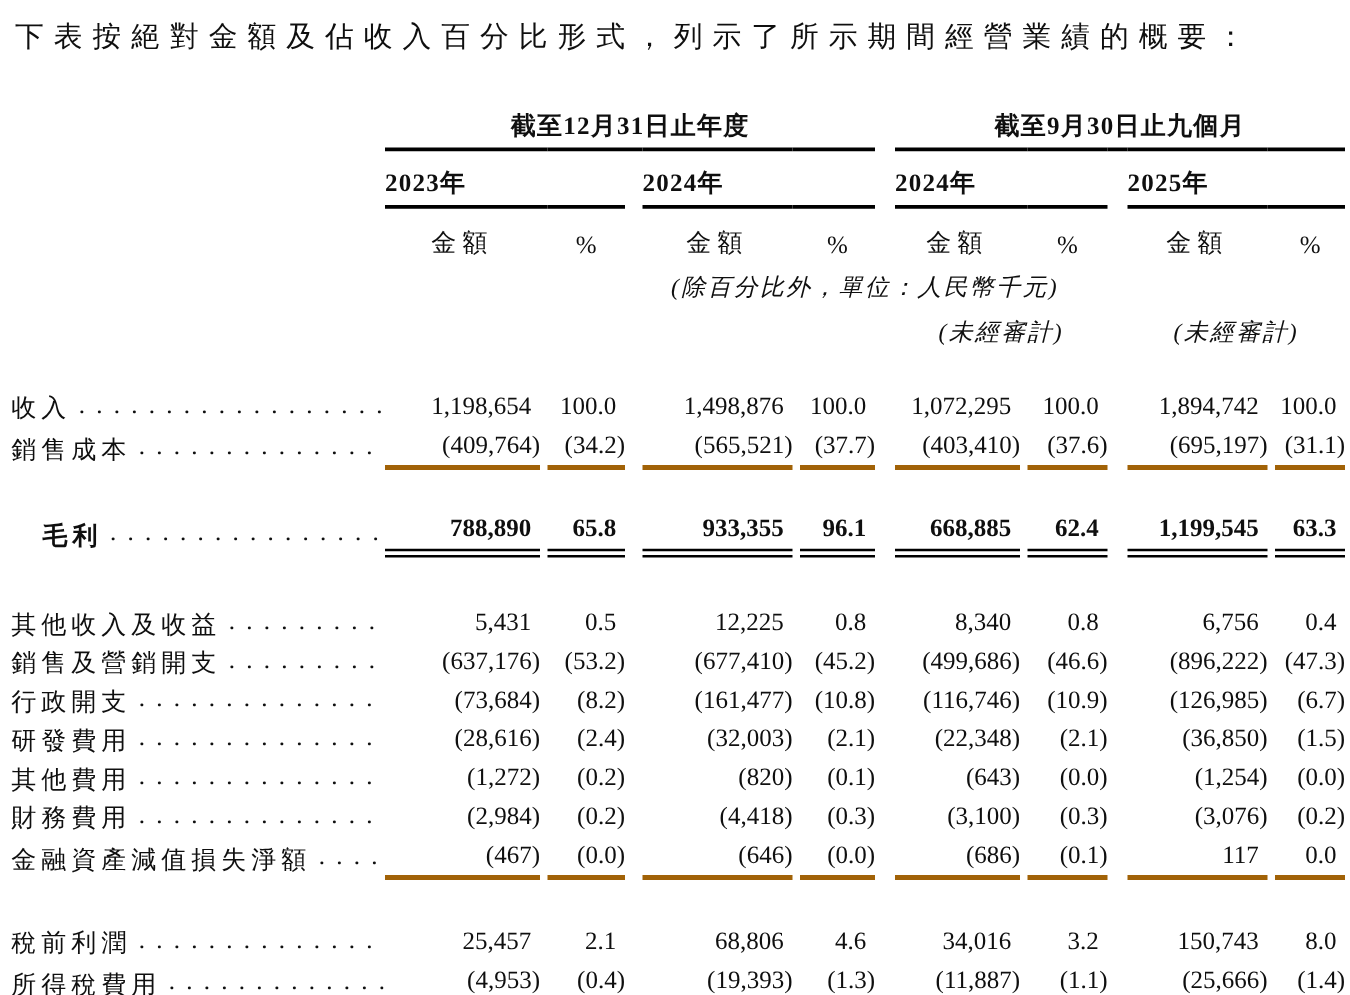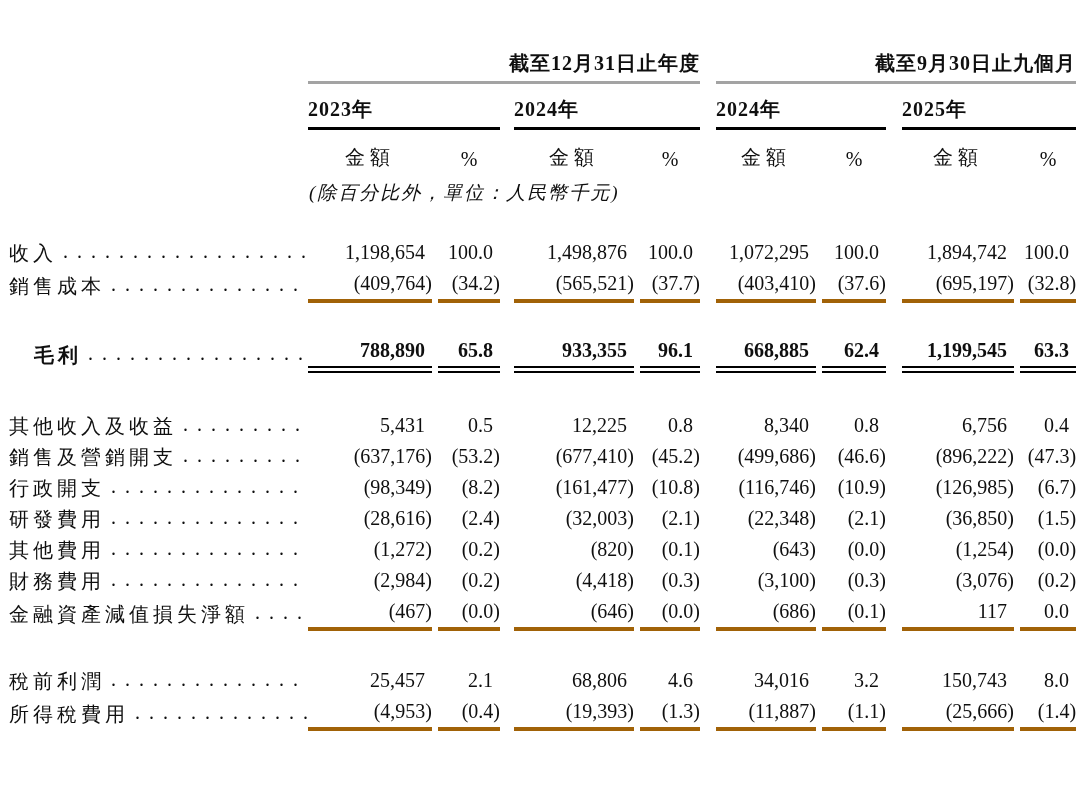--- a/index.html
+++ b/index.html
@@ -18,38 +18,38 @@
     white-space: nowrap;
   }
   table {
     border-collapse: collapse;
     table-layout: fixed;
     width: 1068px;
     margin: 40px 0 0 0;
   }
   td { vertical-align: bottom; }
   .grp {
-    font-weight: bold; text-align: right;
+    font-weight: bold; text-align: center;
     font-size: 20px; letter-spacing: 1px;
-    border-bottom: 3px solid #a3a3a3;
+    border-bottom: 3px solid #000000;
     padding: 2px 0 4px; white-space: nowrap;
   }
   .year {
     font-weight: bold; text-align: left;
     font-size: 20px; letter-spacing: 1px;
     border-bottom: 3px solid #000;
     padding: 12px 0 4px; white-space: nowrap;
   }
   .ch {
     font-weight: normal; text-align: center;
     font-size: 20px; padding: 14px 0 0; white-space: nowrap;
   }
   .ch.amt { letter-spacing: 5px; }
   .note {
-    font-style: italic; text-align: left;
+    font-style: italic; text-align: center;
     font-size: 19px; letter-spacing: 2px;
     padding-top: 9px; white-space: nowrap;
   }
   td.num {
     font-size: 20px; text-align: right;
     white-space: nowrap; padding: 4px 0;
   }
   td.num.pos { padding-right: 7px; }
   .u  { border-bottom: 4px solid #a16207; }
   .du { border-bottom: 7px double #000; }
@@ -60,20 +60,21 @@
     flex: 1 1 auto; min-width: 0;
     overflow: hidden; white-space: nowrap;
     font-size: 20px; letter-spacing: 9px;
     padding-left: 6px; padding-right: 2px;
   }
 </style>
 </head>
 <body>
 
 <div class="page">
+  <p class="title">下表按絕對金額及佔收入百分比形式，列示了所示期間經營業績的概要：</p>
 
   <table>
     <colgroup>
       <col style="width:300px">
         <col style="width:124px">
         <col style="width:6px">
         <col style="width:62px">
       <col style="width:14px">
         <col style="width:120px">
         <col style="width:6px">
@@ -119,20 +120,28 @@
         <td class="ch">%</td>
         <td></td>
         <td class="ch amt">金額</td>
         <td></td>
         <td class="ch">%</td>
       </tr>
       <tr>
         <td></td>
         <td colspan="15" class="note">(除百分比外，單位：人民幣千元)</td>
       </tr>
+      <tr>
+        <td></td>
+        <td colspan="7"></td>
+        <td></td>
+        <td colspan="3" class="note">(未經審計)</td>
+        <td></td>
+        <td colspan="3" class="note">(未經審計)</td>
+      </tr>
       <tr style="height:30px">
         <td colspan="16"></td>
       </tr>
     </thead>
     <tbody>
         <tr>
           <td>
             <div class="lblwrap">
               <span class="lbl">收入</span>
               <span class="dots">............................................................</span>
@@ -168,21 +177,21 @@
           <td class="num u">(565,521)</td>
           <td></td>
           <td class="num u">(37.7)</td>
           <td></td>
           <td class="num u">(403,410)</td>
           <td></td>
           <td class="num u">(37.6)</td>
           <td></td>
           <td class="num u">(695,197)</td>
           <td></td>
-          <td class="num u">(32.8)</td>
+          <td class="num u">(31.1)</td>
         </tr>
         <tr style="height: 34px;">
           <td colspan="16"></td>
         </tr>
         <tr class="total">
           <td>
             <div class="lblwrap">
               <span class="lbl">毛利</span>
               <span class="dots">............................................................</span>
             </div>
@@ -252,21 +261,21 @@
           <td></td>
           <td class="num">(47.3)</td>
         </tr>
         <tr>
           <td>
             <div class="lblwrap">
               <span class="lbl">行政開支</span>
               <span class="dots">............................................................</span>
             </div>
           </td>
-          <td class="num">(98,349)</td>
+          <td class="num">(73,684)</td>
           <td></td>
           <td class="num">(8.2)</td>
           <td></td>
           <td class="num">(161,477)</td>
           <td></td>
           <td class="num">(10.8)</td>
           <td></td>
           <td class="num">(116,746)</td>
           <td></td>
           <td class="num">(10.9)</td>

